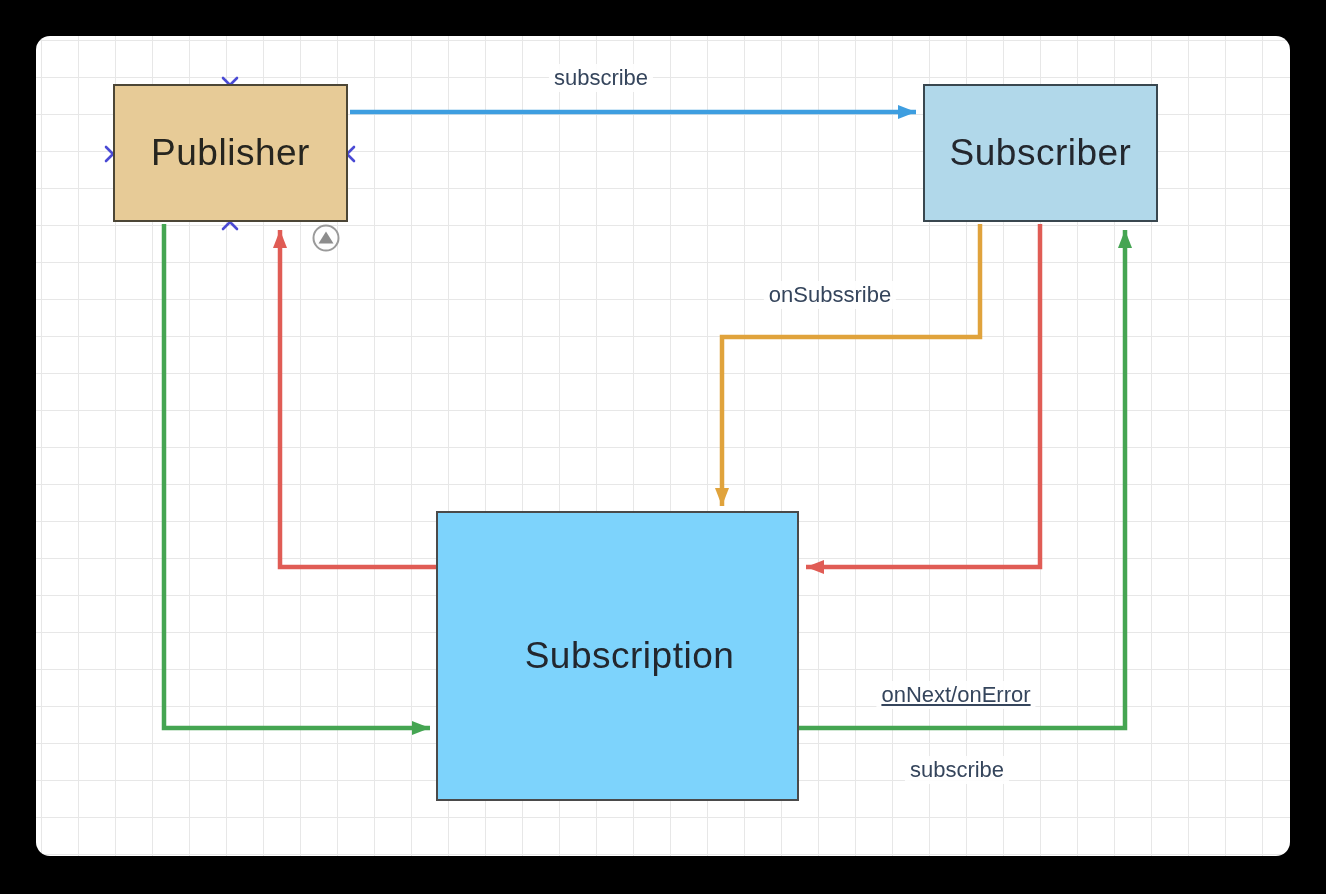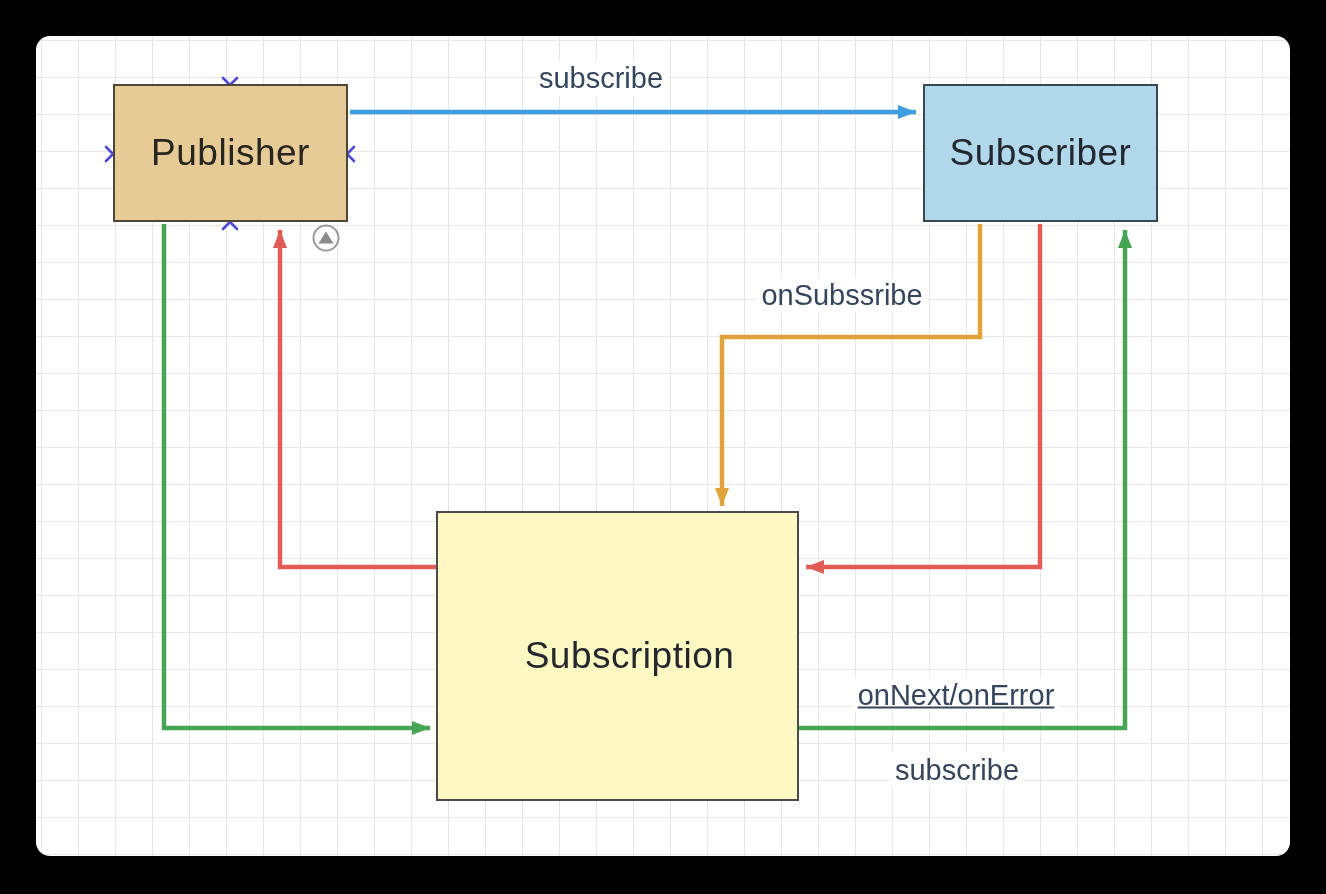--- a/index.html
+++ b/index.html
@@ -44,21 +44,21 @@
     letter-spacing: 0.5px;
     border-style: solid;
     border-width: 2.5px;
   }
   .node-publisher   { left: 113px; top: 84px;  width: 235px; height: 138px; }
   .node-subscriber  { left: 923px; top: 84px;  width: 235px; height: 138px; }
   .node-subscription{ left: 436px; top: 511px; width: 363px; height: 290px; }
   .edge-label {
     position: absolute;
     transform: translate(-50%, -50%);
-    font-size: 29px;
+    font-size: 22px;
     background: rgba(255,255,255,0.92);
     padding: 1px 5px;
     white-space: nowrap;
   }
   .lbl-subscribe      { left: 601px; top: 78px; }
   .lbl-onsubscribe    { left: 830px; top: 295px; }
   .lbl-requestcancel  { left: 928px; top: 513px; }
   .lbl-onnextonerror  { left: 956px; top: 695px; }
   .lbl-oncomplete     { left: 957px; top: 770px; }
 </style>
@@ -122,21 +122,21 @@
   </svg>
 
   <div class="node node-publisher" style="background-color: rgb(231, 203, 151); border-color: rgb(76, 70, 54); color: rgb(38, 37, 31);">
     <span>Publisher</span>
   </div>
 
   <div class="node node-subscriber" style="background-color: rgb(177, 216, 234); border-color: rgb(57, 71, 79); color: rgb(35, 39, 46);">
     <span>Subscriber</span>
   </div>
 
-  <div class="node node-subscription" style="background-color: #fef9c3; border-color: rgb(74, 74, 74); color: rgb(35, 39, 46); padding-left: 24px;">
+  <div class="node node-subscription" style="background-color: #7dd3fc; border-color: rgb(74, 74, 74); color: rgb(35, 39, 46); padding-left: 24px;">
     <span>Subscription</span>
   </div>
 
   <div class="edge-label lbl-subscribe" style="color: rgb(53, 69, 92);">subscribe</div>
-  <div class="edge-label lbl-onsubscribe" style="color: rgb(53, 69, 92); margin-left: 12px;">onSubssribe</div>
+  <div class="edge-label lbl-onsubscribe" style="color: rgb(53, 69, 92);">onSubssribe</div>
   <div class="edge-label lbl-onnextonerror" style="color: rgb(53, 69, 92); text-decoration: underline;">onNext/onError</div>
   <div class="edge-label lbl-oncomplete" style="color: rgb(53, 69, 92);">subscribe</div>
 </div>
 
 </body></html>

